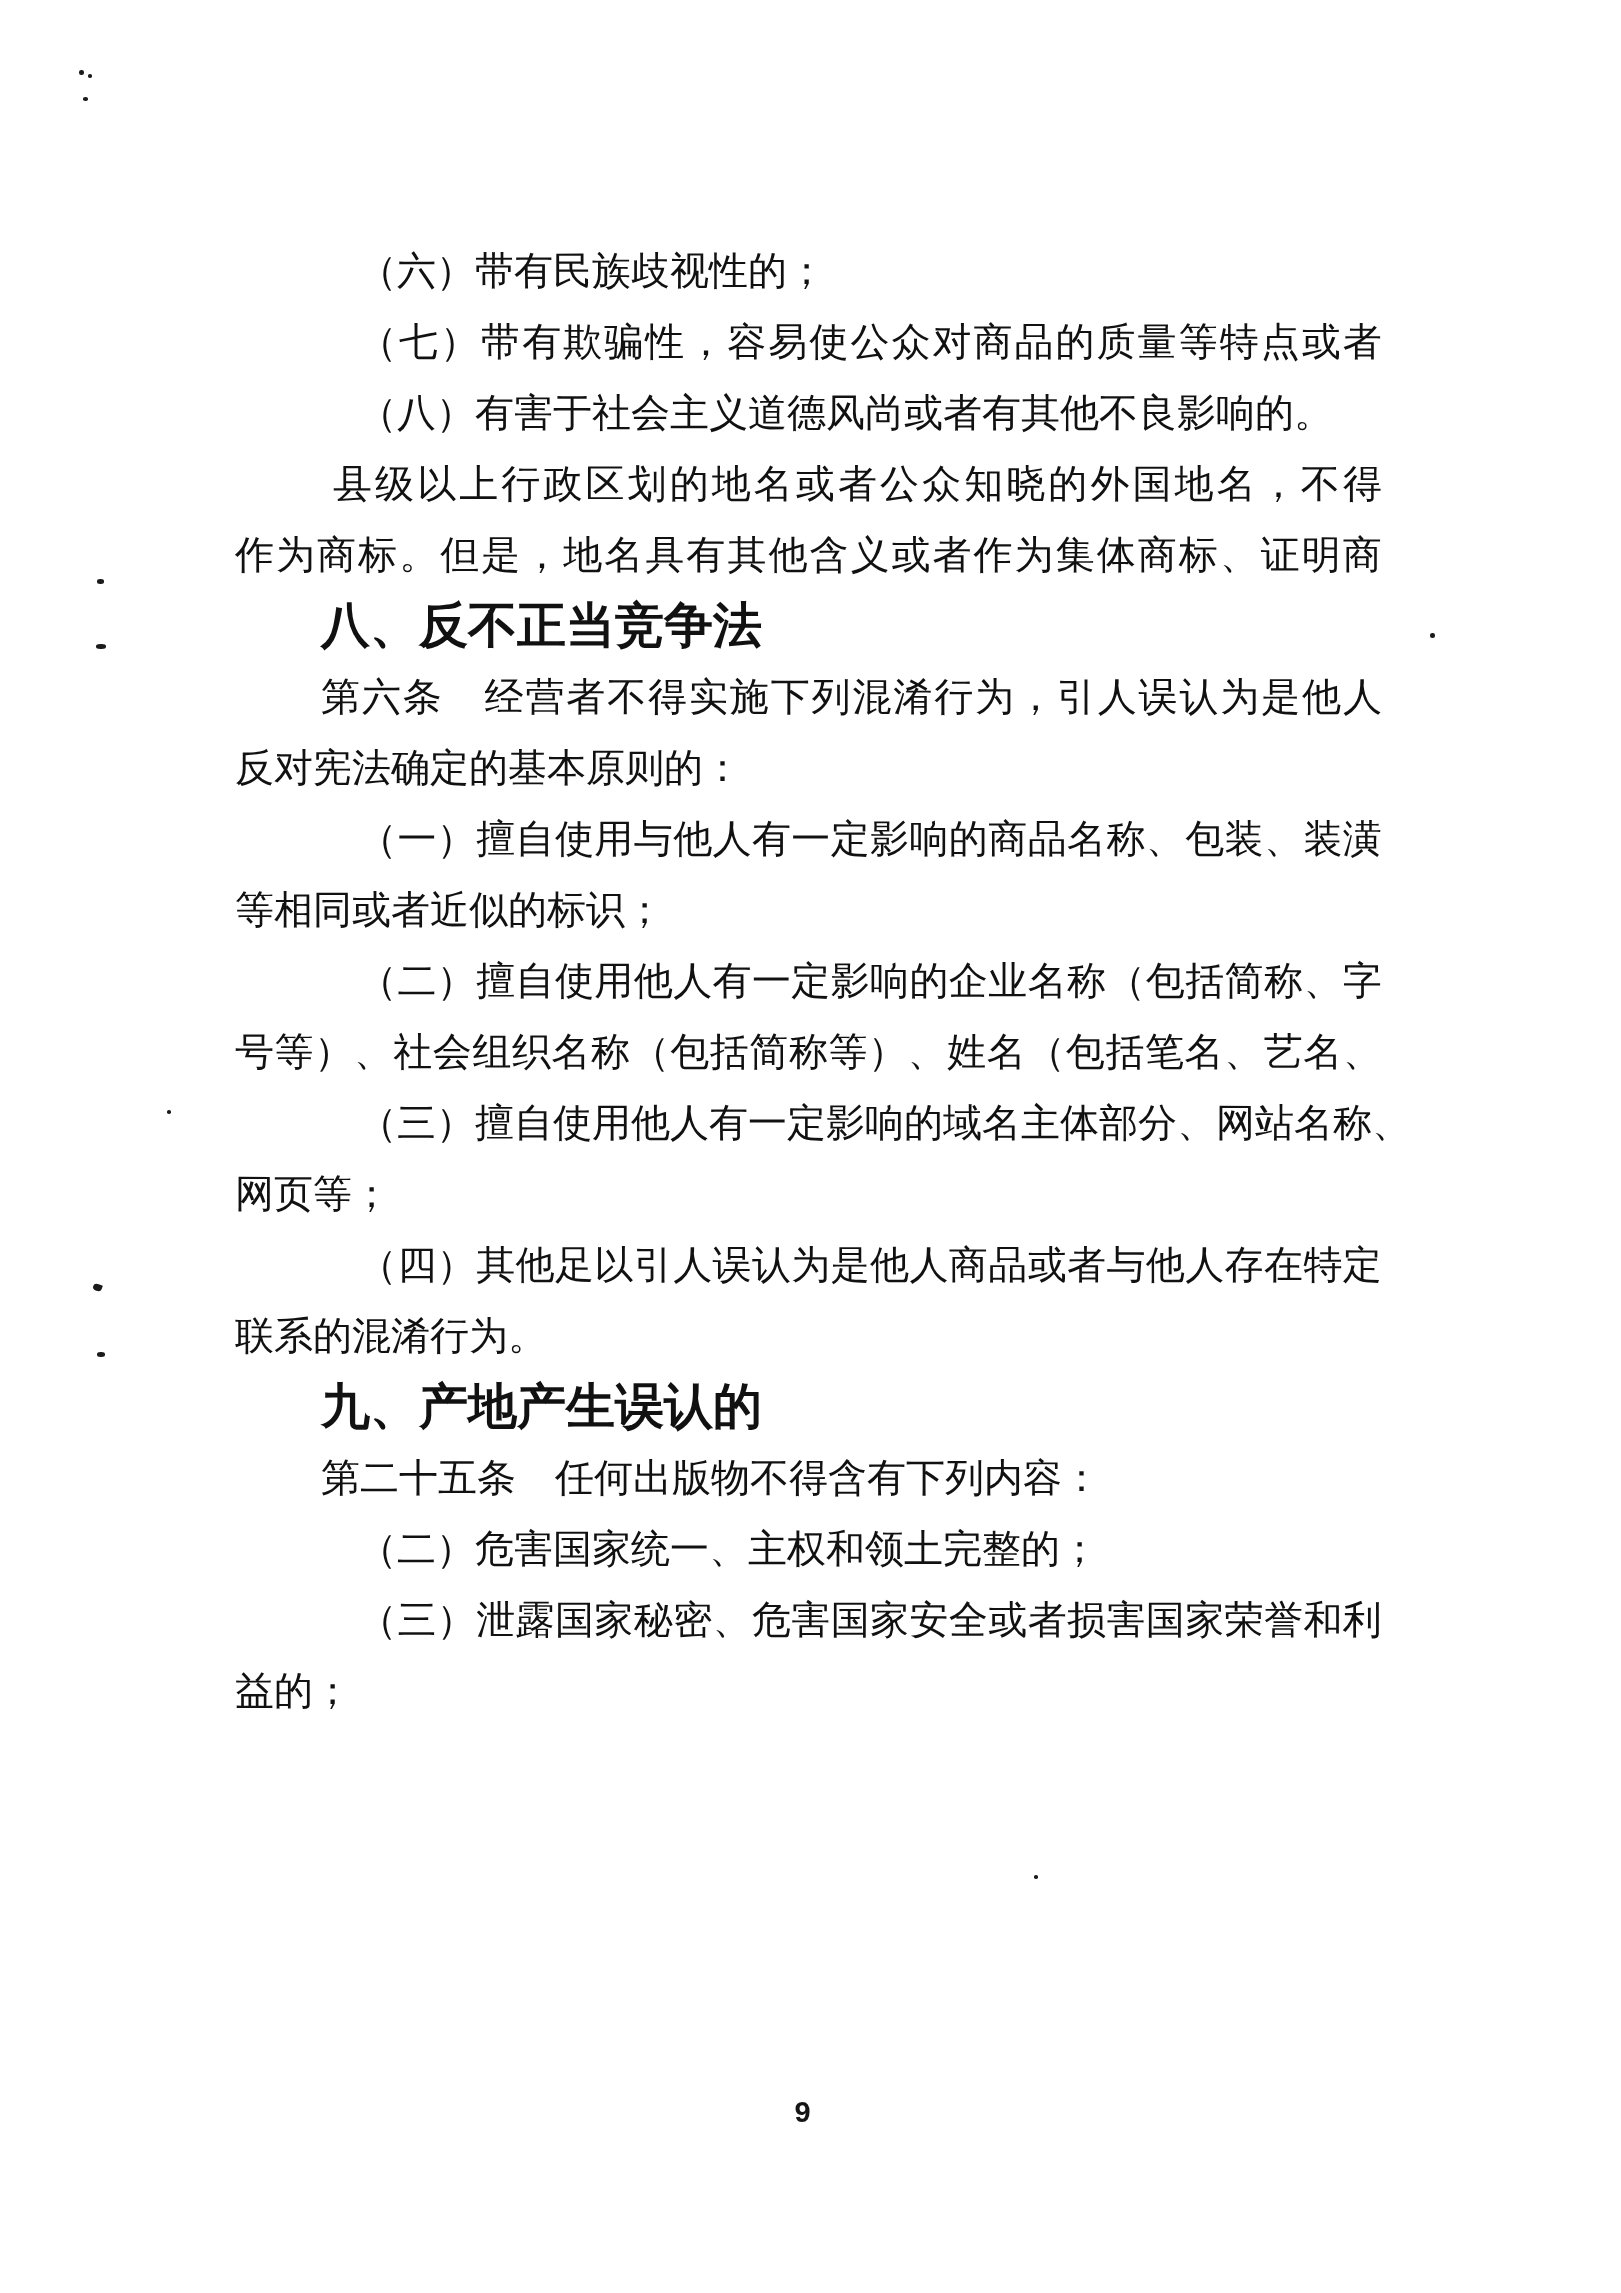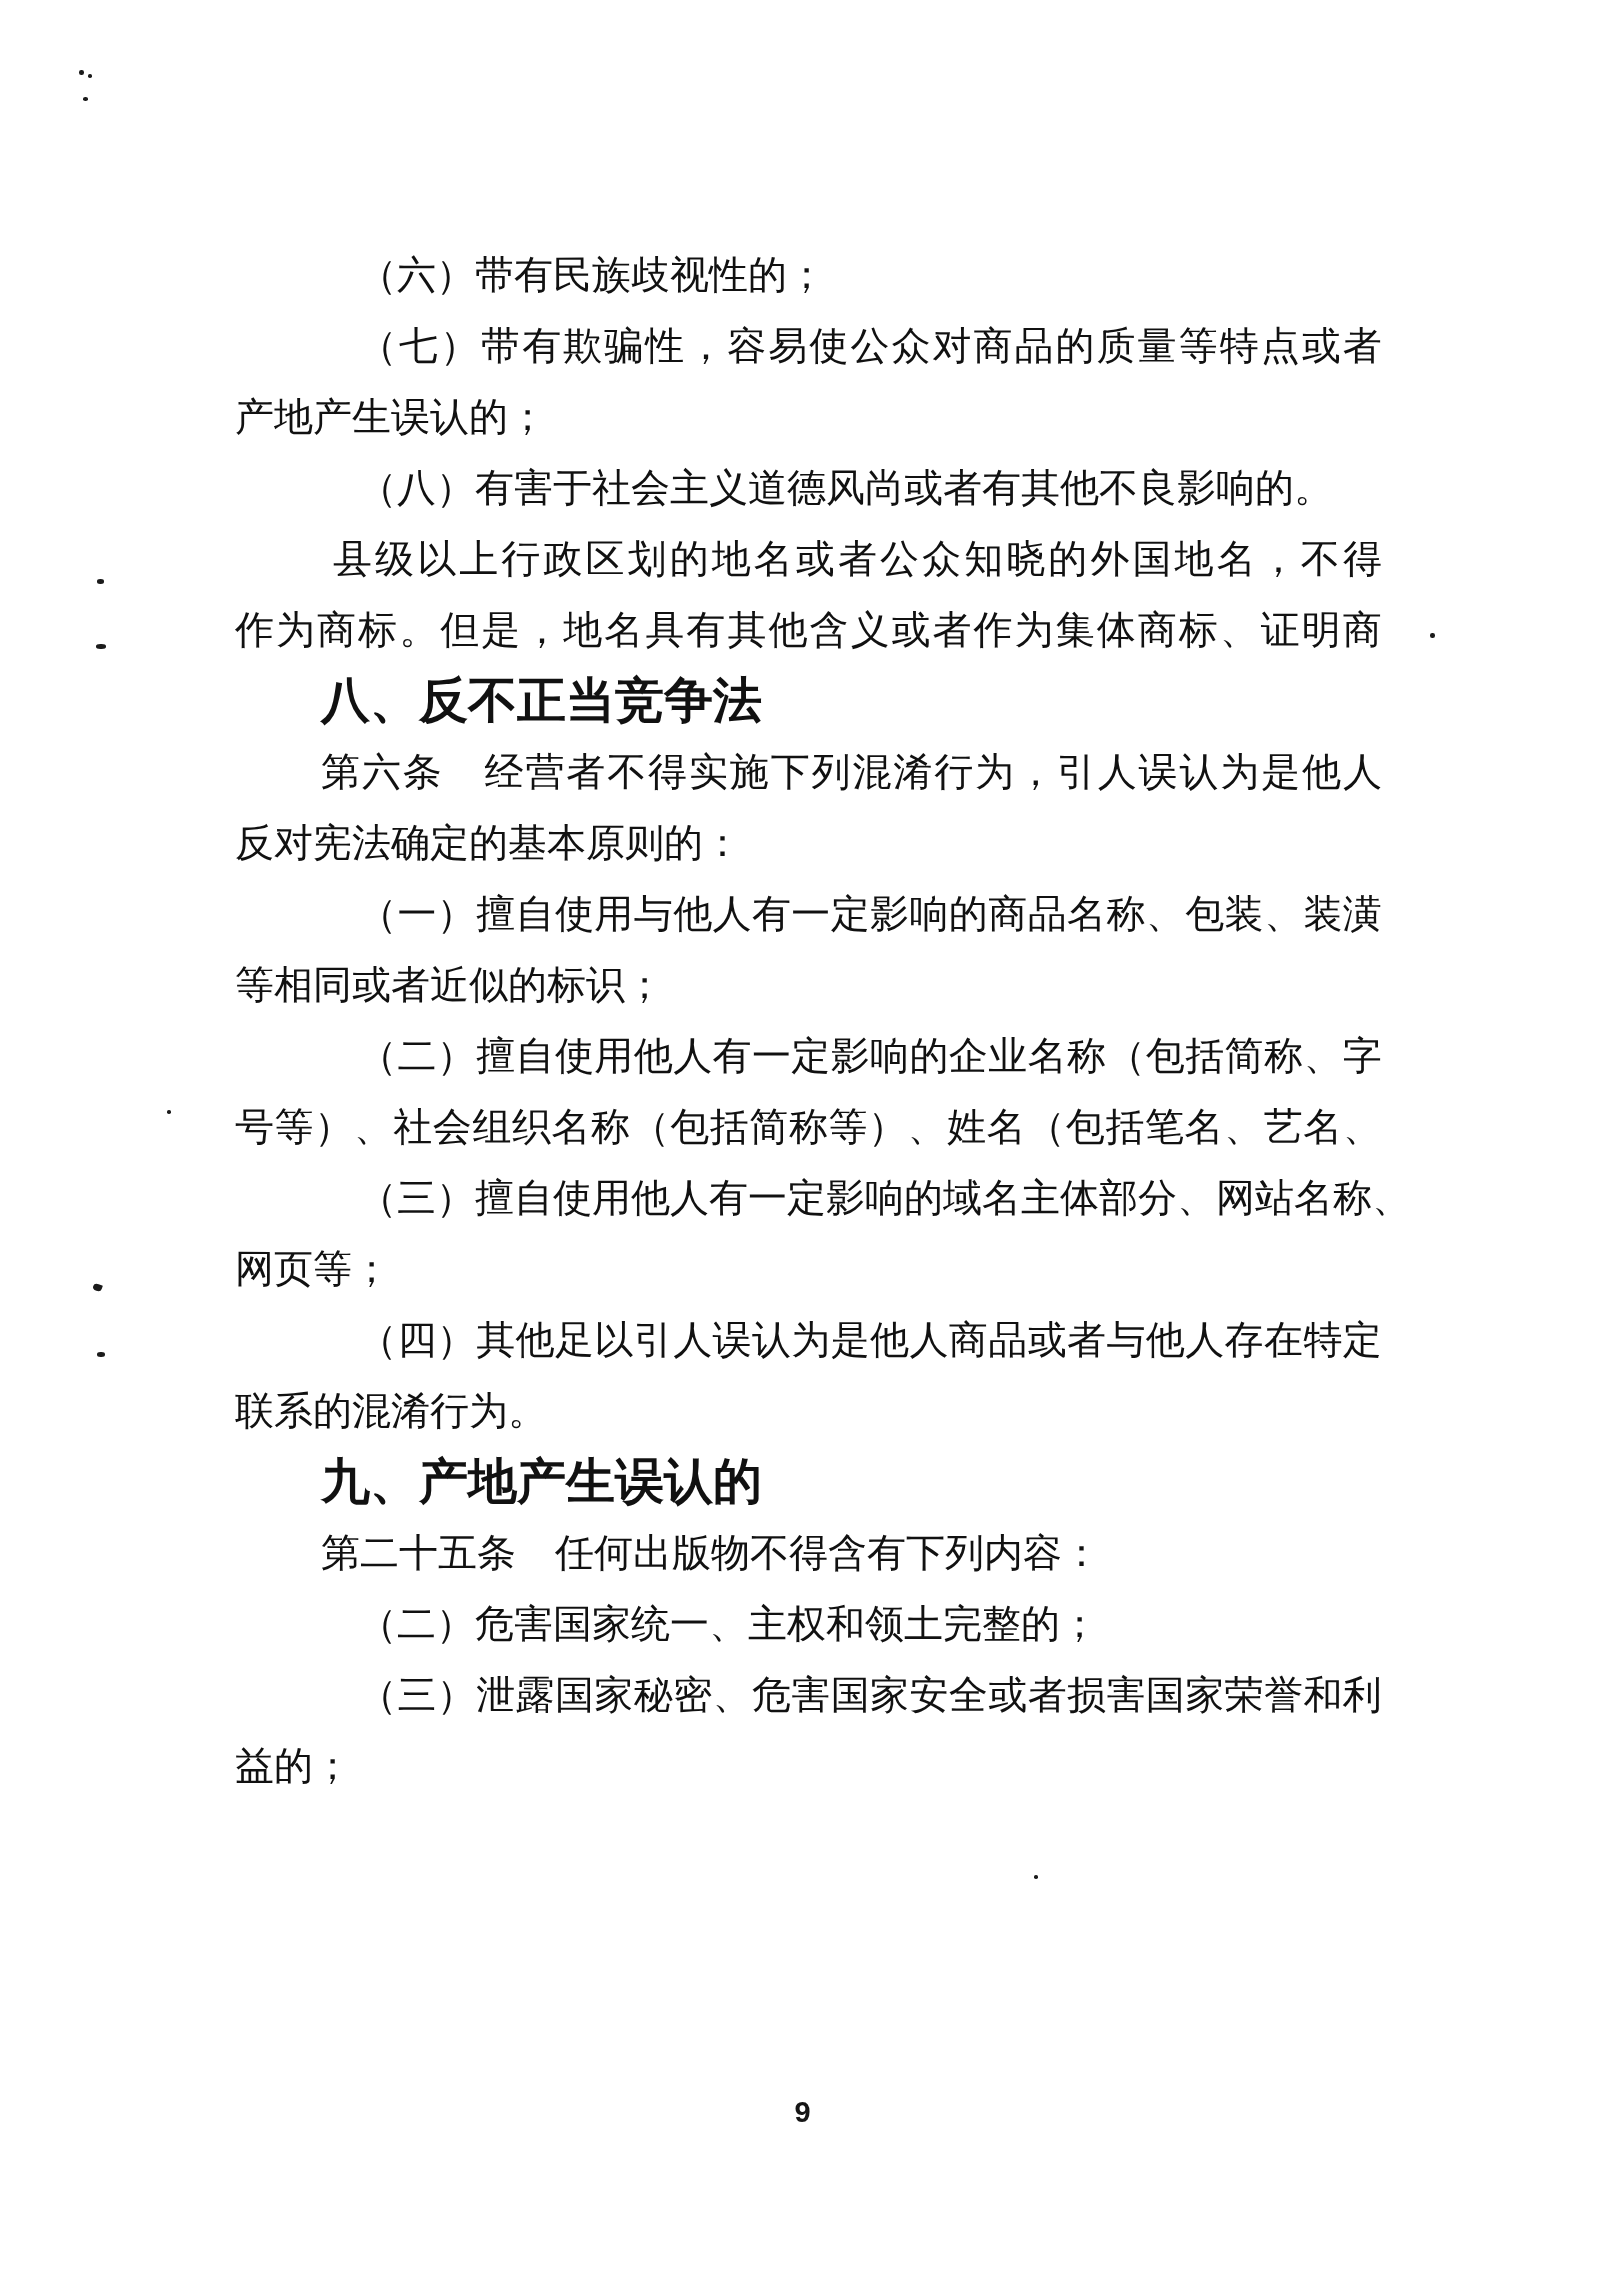--- a/index.html
+++ b/index.html
@@ -14,20 +14,21 @@
     background: #ffffff;
     overflow: hidden;
     font-family: "Liberation Sans", sans-serif;
     color: #111111;
   }
   .doc {
     position: absolute;
     left: 235px;
     top: 239px;
     width: 1147px;
+    font-family: Liberation Mono, monospace;
   }
   .ln {
     height: 71px;
     line-height: 71px;
     font-size: 39px;
     white-space: nowrap;
     letter-spacing: 0;
   }
   
   .just {
@@ -100,21 +101,20 @@
         <span>品</span>
         <span>的</span>
         <span>质</span>
         <span>量</span>
         <span>等</span>
         <span>特</span>
         <span>点</span>
         <span>或</span>
         <span>者</span>
       </div>
-    <div class="ln">产地产生误认的；</div>
     <div class="ln ind-p">（八）有害于社会主义道德风尚或者有其他不良影响的。</div>
     <div class="ln ind-c just">
         <span>县</span>
         <span>级</span>
         <span>以</span>
         <span>上</span>
         <span>行</span>
         <span>政</span>
         <span>区</span>
         <span>划</span>

